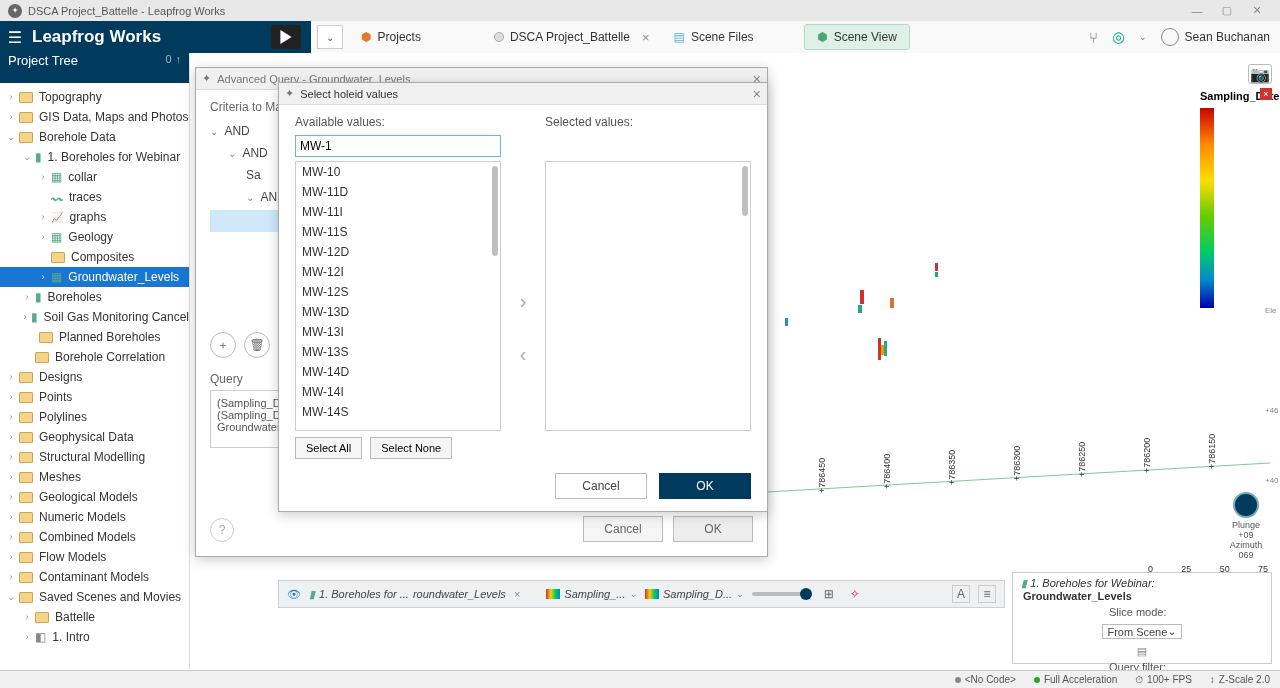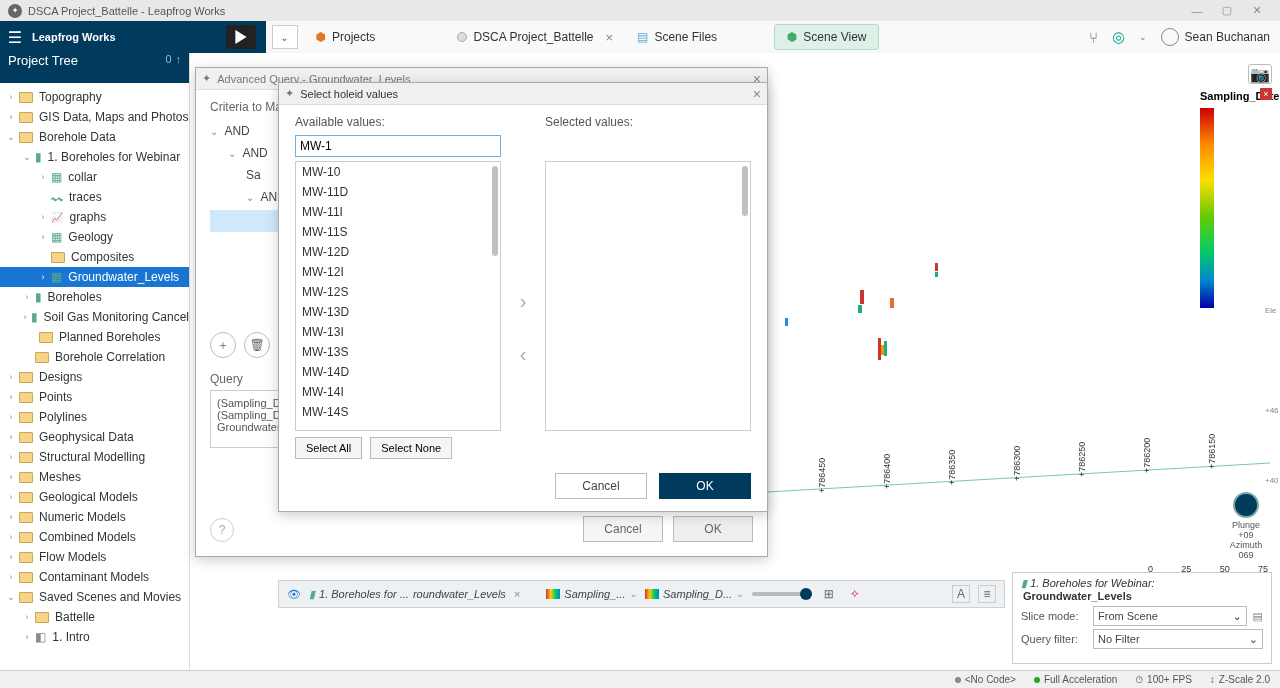--- a/index.html
+++ b/index.html
@@ -7,21 +7,21 @@
 
 
 .titlebar { height: 21px; background: #e8e8e8; display: flex; align-items: center; padding: 0 8px; font-size: 11px; color: #555; }
 .titlebar .app-icon { width: 14px; height: 14px; border-radius: 50%; background: #666; margin-right: 6px; display:inline-flex;align-items:center;justify-content:center;color:#fff;font-size:8px; }
 .titlebar .spacer { flex: 1; }
 .titlebar .winbtn { width: 30px; text-align: center; color: #888; font-size: 11px; }
 
 
 .appbar { height: 32px; background: #003a5d; display: flex; align-items: center; color: #fff; }
 .hamburger { width: 30px; text-align:center; font-size: 16px; }
-.appname { font-size: 11px; font-weight: 600; padding-left: 2px; }
+.appname { font-size: 17px; font-weight: 600; padding-left: 2px; }
 .play-chip { margin-left: 110px; width: 30px; height: 24px; background: #222; border-radius: 3px; display:flex;align-items:center;justify-content:center; }
 .play-chip svg { width:14px; height:14px; }
 .tabstrip { flex: 1; display: flex; align-items: center; background: #f9f9f9; height: 32px; margin-left: 10px; }
 .dropdown-btn { width: 26px; height: 24px; border: 1px solid #ccc; background:#fff; margin: 0 6px; display:flex;align-items:center;justify-content:center; color:#555; font-size:10px;}
 .tabstrip .tab { padding: 0 12px; height: 100%; display:flex; align-items:center; font-size: 12px; color: #333; gap:6px; position:relative;}
 .tabstrip .tab .dot { width:10px; height:10px; border-radius:50%; }
 .tabstrip .tab .close { font-size: 13px; color: #888; margin-left: 6px; }
 .tabstrip .tab.scene-view { background: #dff0e8; border: 1px solid #b0dcc3; border-radius: 3px; margin: 3px 6px; height: 26px;}
 .appbar-right { display:flex; align-items:center; padding: 0 10px; gap: 14px; background:#f9f9f9; height:32px;}
 .appbar-right .icon { color:#777; font-size: 15px; }
@@ -110,21 +110,21 @@
 .scene-toolbar .chip { display:flex; align-items:center; gap:4px; font-style:italic; color:#444;}
 .scene-toolbar .closex { color:#888; }
 .scene-toolbar .slider { width:60px; height:4px; background:#bbb; border-radius:2px; position:relative;}
 .scene-toolbar .slider::after { content:''; position:absolute; right:0; top:-4px; width:12px;height:12px;border-radius:50%;background:#003a5d;}
 .scene-toolbar .tool-icon { width:18px; height:18px; display:flex;align-items:center;justify-content:center; color:#666; font-size:12px;}
 
 
 .prop-panel { position:absolute; right:8px; bottom:24px; width:260px; height:92px; background:#fff; border:1px solid #ccc; font-size:11px; padding:4px 8px;}
 .prop-panel .title { font-style:italic; color:#333; margin-bottom:4px;}
 .prop-panel .title b { font-style:normal; margin-left:2px;}
-.prop-panel .row { display:flex; align-items:center; gap:6px; margin:3px 0;}
+.prop-panel .row { display:flex; align-items:center; gap:6px; margin:3px 0;flex-direction:column;}
 .prop-panel .row label { width:66px; color:#555;}
 .prop-panel .row .select { flex:1; height:20px; border:1px solid #bbb; padding:0 4px; display:flex;align-items:center;justify-content:space-between; font-size:11px; color:#444;}
 
 
 .statusbar { position:absolute; left:0; right:0; bottom:0; height:18px; background:#f0f0f0; border-top:1px solid #ccc; display:flex; align-items:center; justify-content:flex-end; gap:18px; padding:0 10px; font-size:10px; color:#555;}
 .statusbar .item { display:flex; align-items:center; gap:4px;}
 .statusbar .dot { width:6px;height:6px;border-radius:50%;}
 
 
 .camera-btn { position:absolute; right:8px; top:64px; width:24px;height:20px;border:1px solid #bbb;border-radius:3px; display:flex;align-items:center;justify-content:center; color:#666;}

